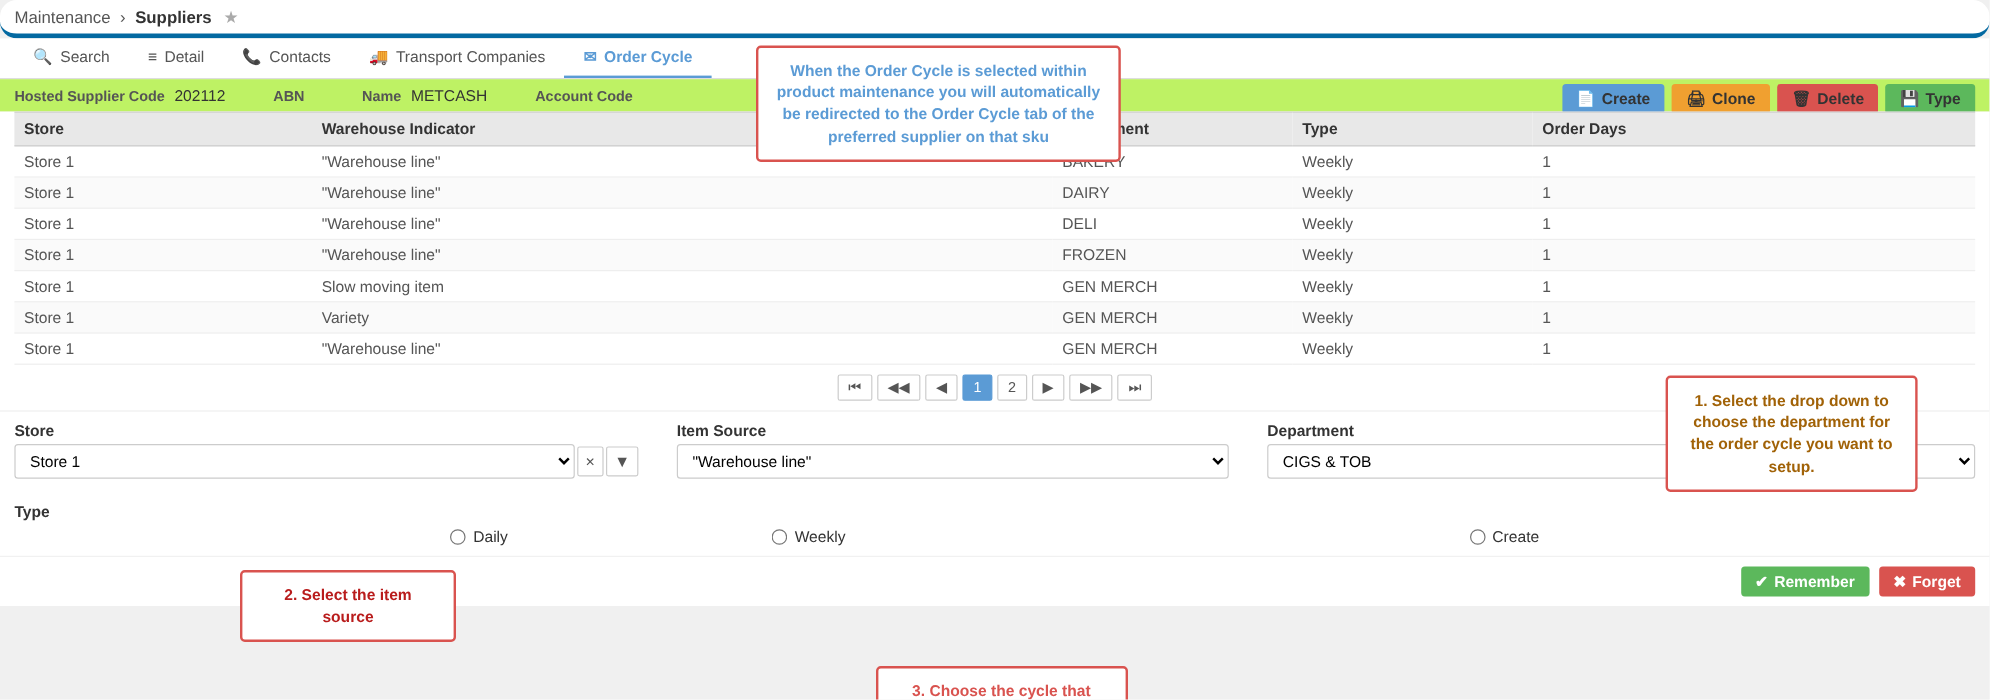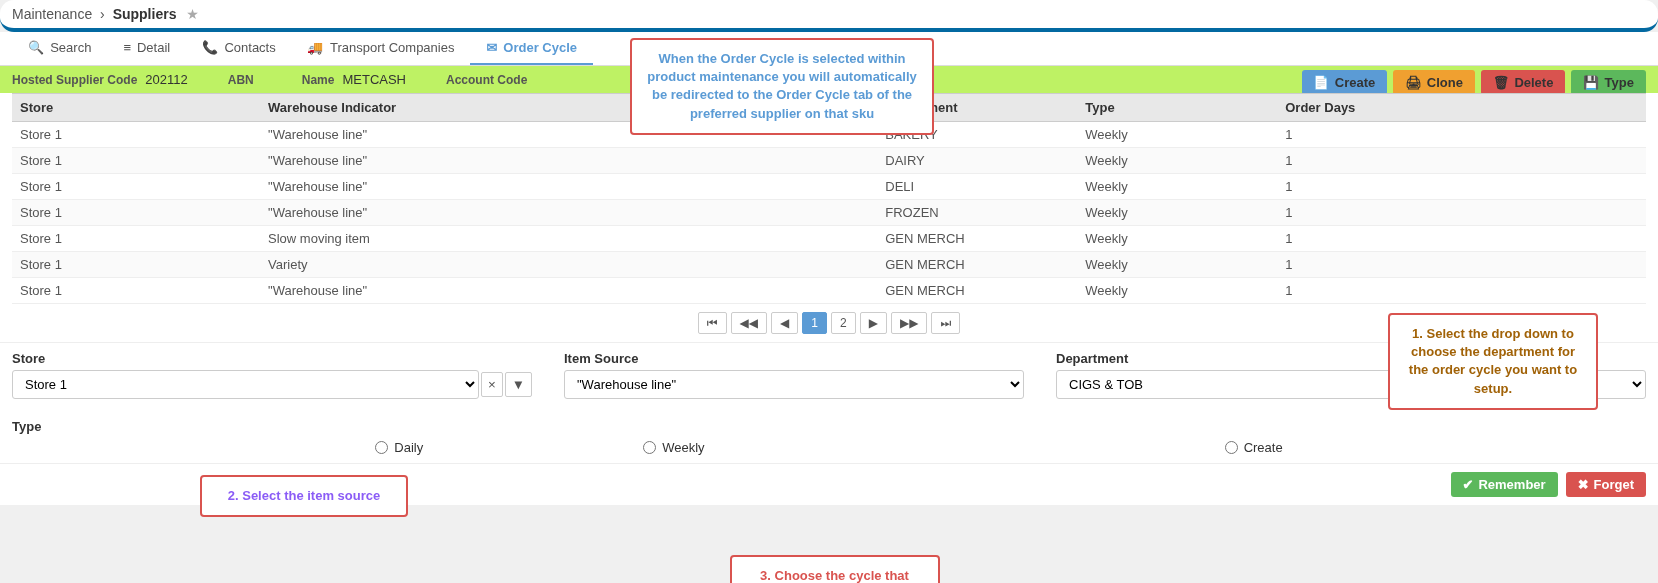--- a/index.html
+++ b/index.html
@@ -436,21 +436,21 @@
             <option>BAKERY</option>
             <option>DAIRY</option>
             <option>DELI</option>
             <option>FROZEN</option>
             <option>GEN MERCH</option>
           </select>
         </div>
       </div>
     </div>
 
-    <div class="callout" style="position:absolute; top:382px; left:200px; width:208px; color:#8b5cf6;">
+    <div class="callout" style="position:absolute; top:382px; left:200px; width:180px; color:#b91c1c;">
       <span>2. Select the item source</span>
     </div>
 
     <div class="type-section" style="position:relative; padding: 4px 12px 8px; background:#fff;">
       <label>Type</label>
       <div class="radio-row">
         <div class="radio-item">
           <input type="radio" name="cycle-type" style="">
           <span>Daily</span>
         </div>

